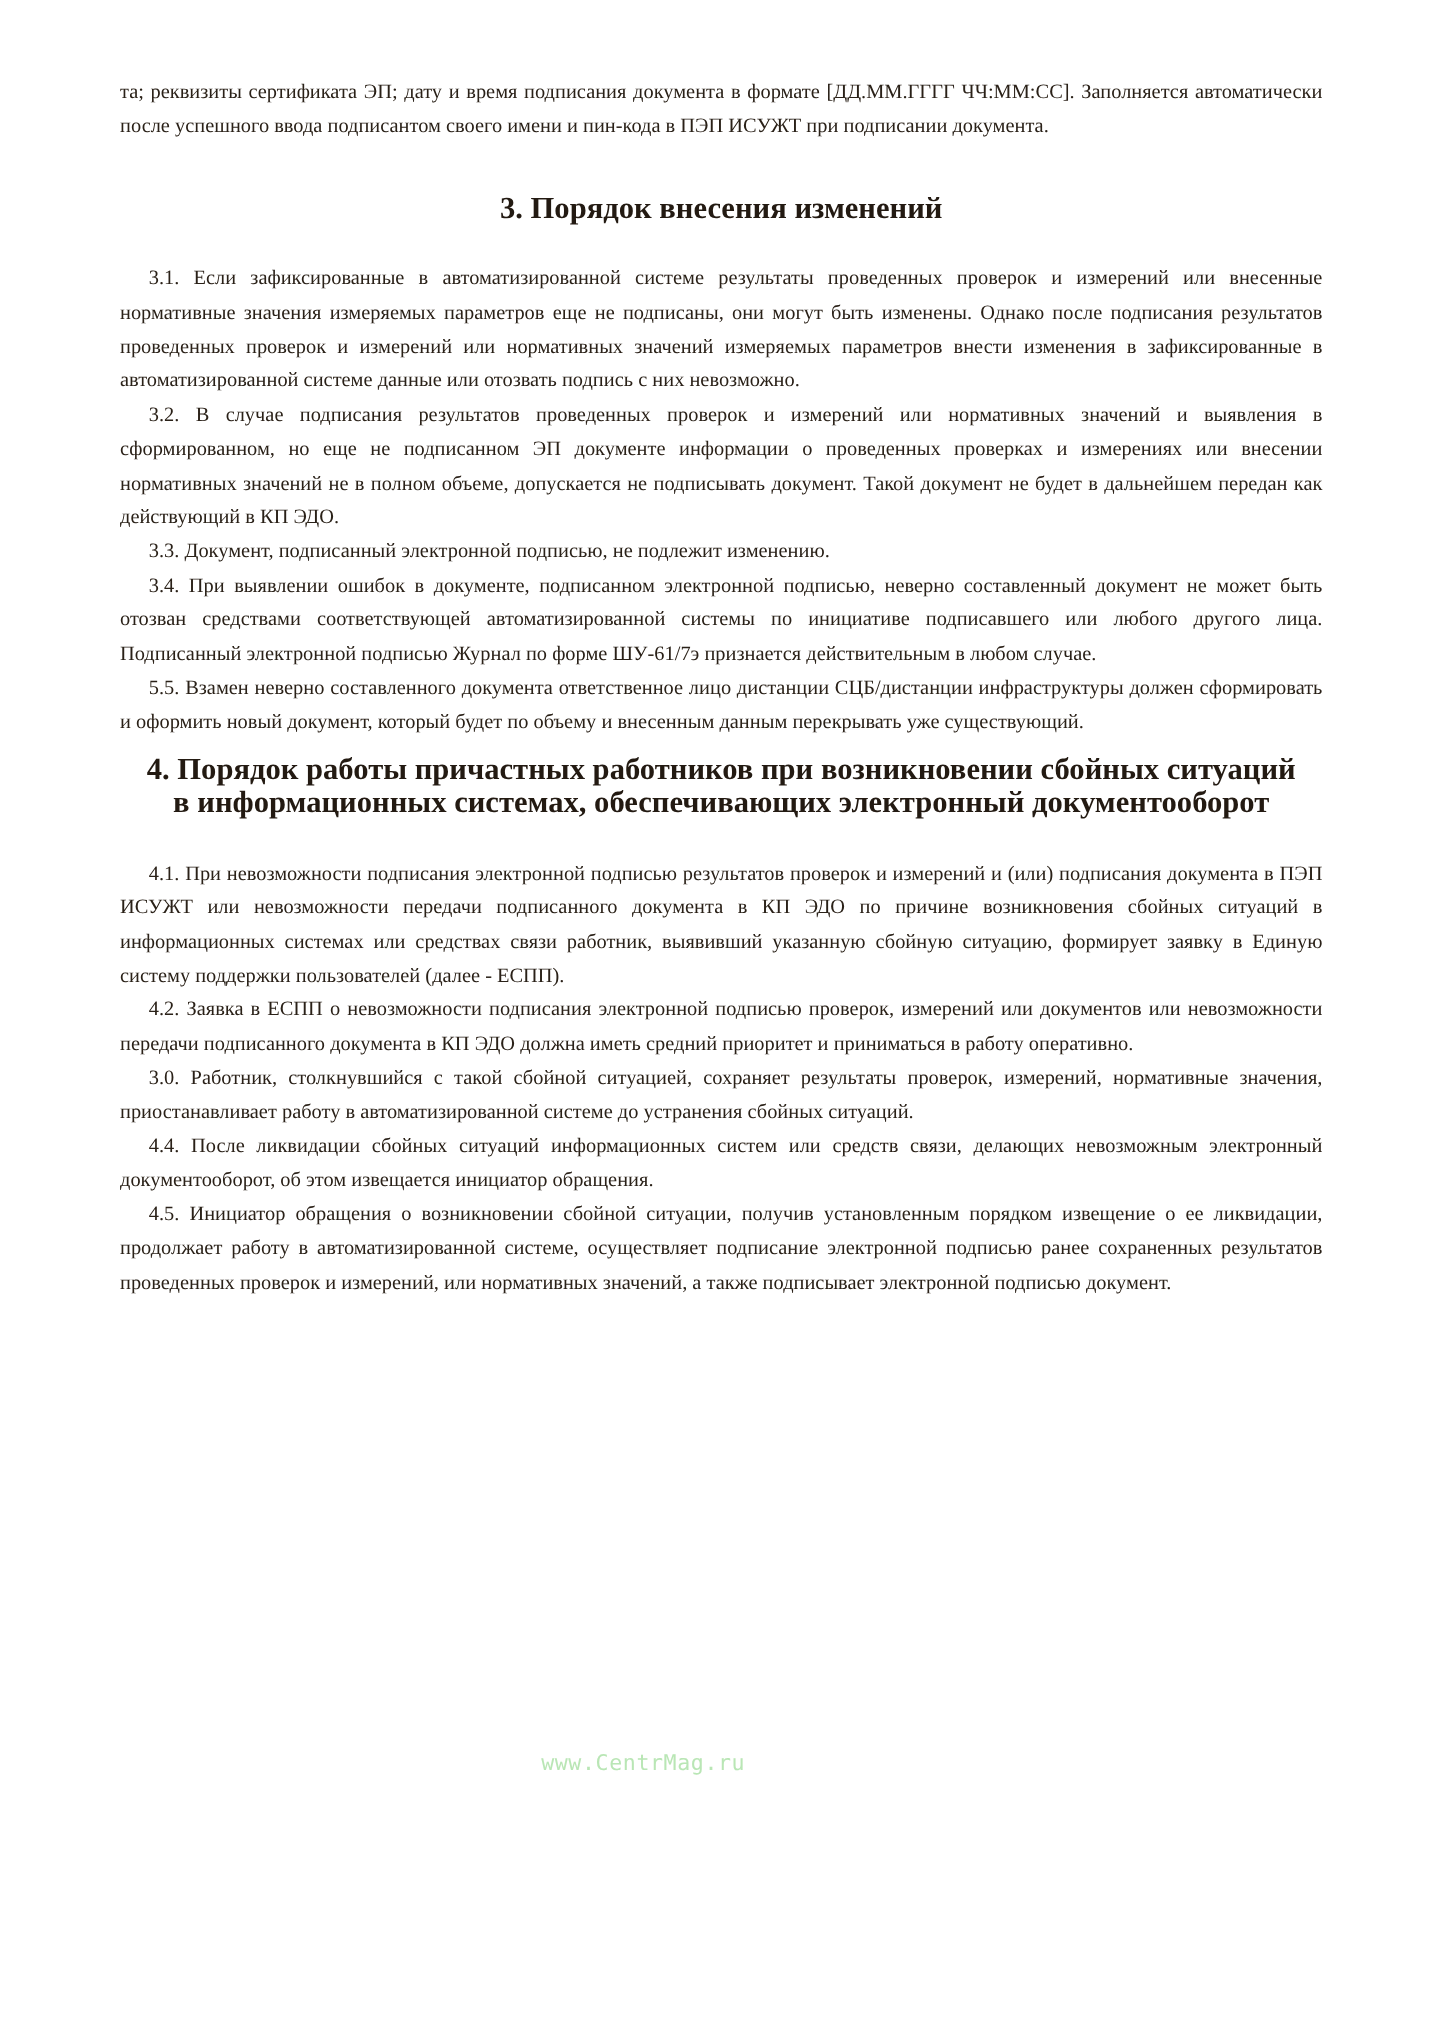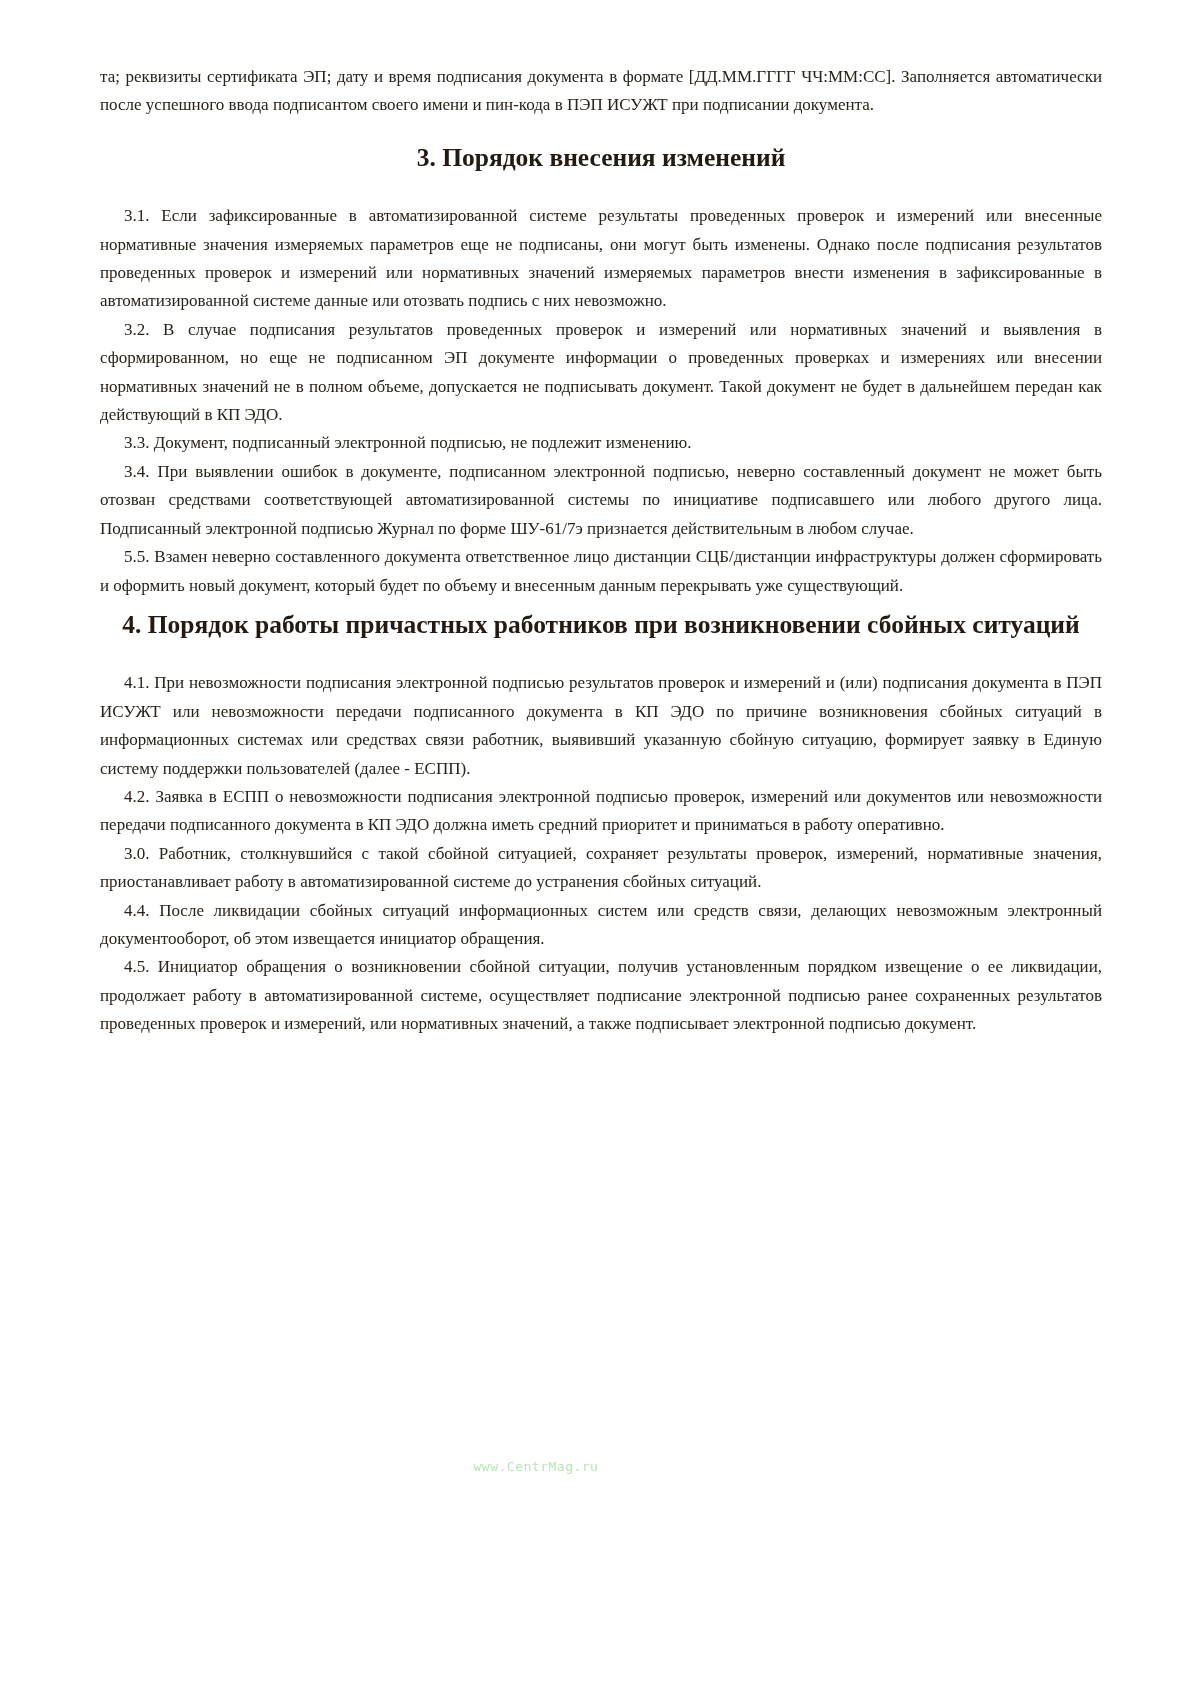--- a/index.html
+++ b/index.html
@@ -35,36 +35,36 @@
     .section-title {
       font-weight: bold;
       text-align: center;
       margin: 0;
       color: #231a12;
     }
     .section-title .line {
       display: block;
     }
     .title-3 {
-      margin-top: 24px;
+      margin-top: 40px;
       margin-bottom: 30px;
       text-align: center;
     }
     .title-4 {
       margin-top: 11px;
       margin-bottom: 30px;
     }
     .watermark {
       position: absolute;
       left: 0;
       width: 1072px;
       top: 1459px;
       text-align: center;
       font-family: "DejaVu Sans Mono", "Liberation Mono", monospace;
-      font-size: 13px;
+      font-size: 18px;
       color: #b9e6b5;
       letter-spacing: 0.5px;
     }
   </style>
 </head>
 <body>
 
 <div class="page">
 
   <p class="para">та; реквизиты сертификата ЭП; дату и время подписания документа в формате [ДД.ММ.ГГГГ ЧЧ:ММ:СС]. Заполняется автоматически после успешного ввода подписантом своего имени и пин-кода в ПЭП ИСУЖТ при подписании документа.</p>
@@ -74,20 +74,21 @@
     <p class="para indented">3.1. Если зафиксированные в автоматизированной системе результаты проведенных проверок и измерений или внесенные нормативные значения измеряемых параметров еще не подписаны, они могут быть изменены. Однако после подписания результатов проведенных проверок и измерений или нормативных значений измеряемых параметров внести изменения в зафиксированные в автоматизированной системе данные или отозвать подпись с них невозможно.</p>
     <p class="para indented">3.2. В случае подписания результатов проведенных проверок и измерений или нормативных значений и выявления в сформированном, но еще не подписанном ЭП документе информации о проведенных проверках и измерениях или внесении нормативных значений не в полном объеме, допускается не подписывать документ. Такой документ не будет в дальнейшем передан как действующий в КП ЭДО.</p>
     <p class="para indented">3.3. Документ, подписанный электронной подписью, не подлежит изменению.</p>
     <p class="para indented">3.4. При выявлении ошибок в документе, подписанном электронной подписью, неверно составленный документ не может быть отозван средствами соответствующей автоматизированной системы по инициативе подписавшего или любого другого лица. Подписанный электронной подписью Журнал по форме ШУ-61/7э признается действительным в любом случае.</p>
     <p class="para indented">5.5. Взамен неверно составленного документа ответственное лицо дистанции СЦБ/дистанции инфраструктуры должен сформировать и оформить новый документ, который будет по объему и внесенным данным перекрывать уже существующий.</p>
   </section>
 
   <section>
     <h2 class="section-title title-4">
       <span class="line">4. Порядок работы причастных работников при возникновении сбойных ситуаций</span>
+      <span class="line">в информационных системах, обеспечивающих электронный документооборот</span>
     </h2>
     <p class="para indented">4.1. При невозможности подписания электронной подписью результатов проверок и измерений и (или) подписания документа в ПЭП ИСУЖТ или невозможности передачи подписанного документа в КП ЭДО по причине возникновения сбойных ситуаций в информационных системах или средствах связи работник, выявивший указанную сбойную ситуацию, формирует заявку в Единую систему поддержки пользователей (далее - ЕСПП).</p>
     <p class="para indented">4.2. Заявка в ЕСПП о невозможности подписания электронной подписью проверок, измерений или документов или невозможности передачи подписанного документа в КП ЭДО должна иметь средний приоритет и приниматься в работу оперативно.</p>
     <p class="para indented">3.0. Работник, столкнувшийся с такой сбойной ситуацией, сохраняет результаты проверок, измерений, нормативные значения, приостанавливает работу в автоматизированной системе до устранения сбойных ситуаций.</p>
     <p class="para indented">4.4. После ликвидации сбойных ситуаций информационных систем или средств связи, делающих невозможным электронный документооборот, об этом извещается инициатор обращения.</p>
     <p class="para indented">4.5. Инициатор обращения о возникновении сбойной ситуации, получив установленным порядком извещение о ее ликвидации, продолжает работу в автоматизированной системе, осуществляет подписание электронной подписью ранее сохраненных результатов проведенных проверок и измерений, или нормативных значений, а также подписывает электронной подписью документ.</p>
   </section>
 
 </div>
 

